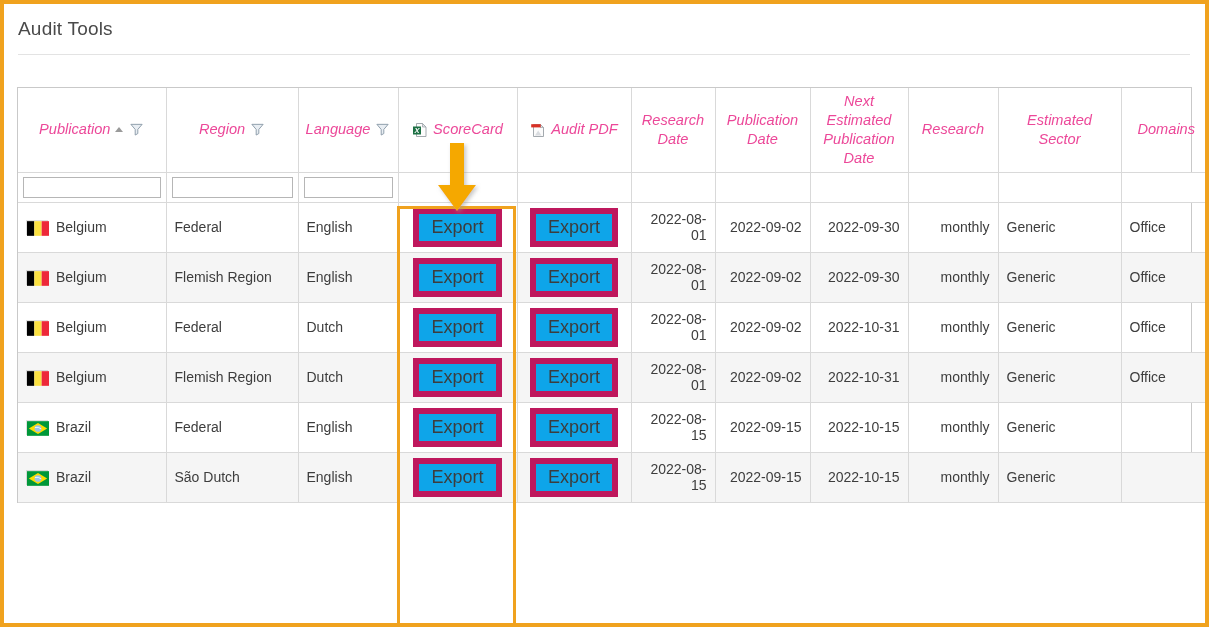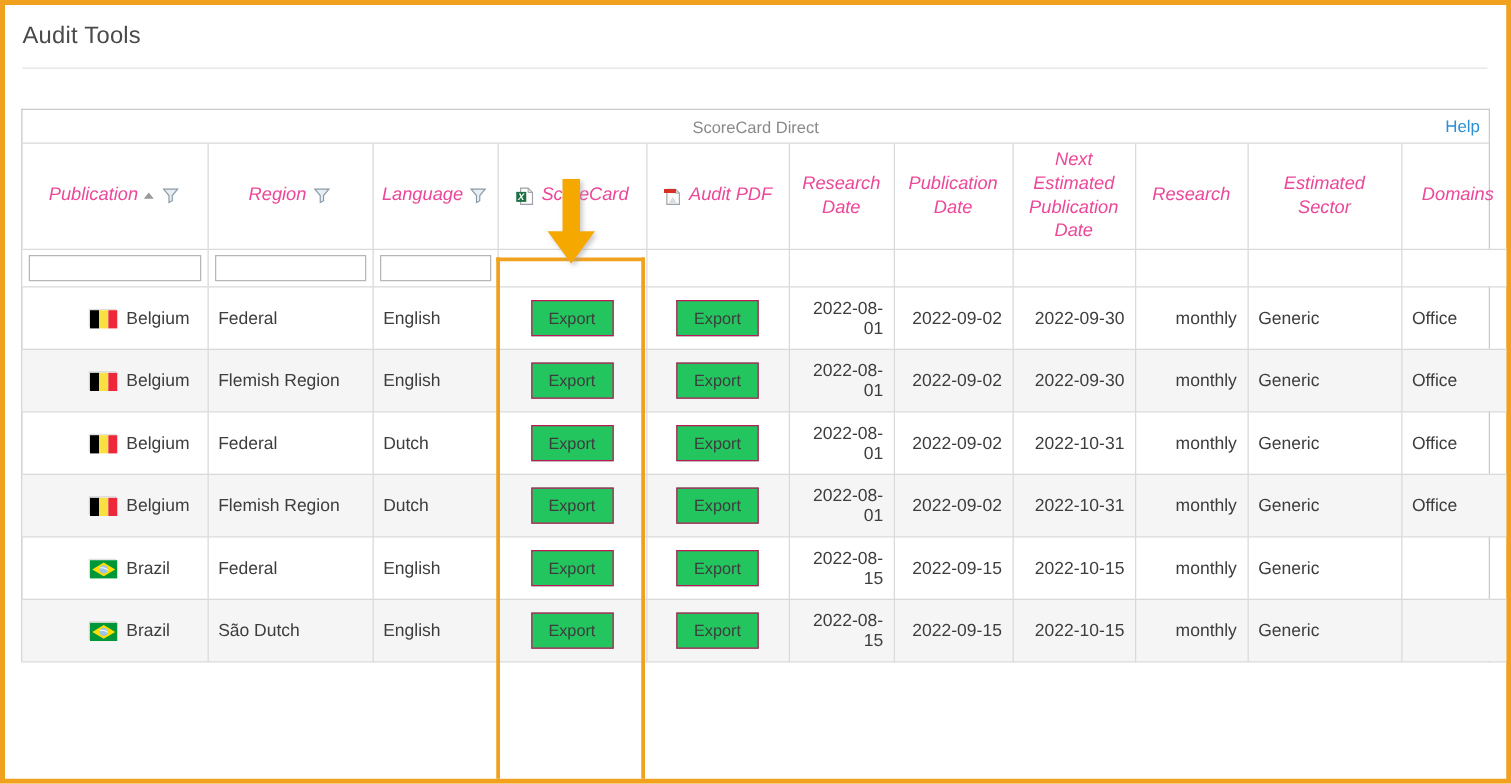--- a/index.html
+++ b/index.html
@@ -153,36 +153,35 @@
   tbody tr.alt td { background: #f5f5f5; }
   td.cell { vertical-align: middle; }
   td.c-left { text-align: left; }
   td.c-right { text-align: right; }
   td.c-center { text-align: center; }
 
   .jur-cell {
     display: flex;
     align-items: center;
     gap: 8px;
-    margin-left: 45px;
   }
   .flag {
     width: 22px; height: 15px;
     flex: 0 0 22px;
     display: inline-block;
     border: 1px solid rgba(0,0,0,.12);
   }
 
   .export-btn {
     display: inline-block;
     min-width: 66px;
     padding: 6px 12px;
-    border: 1px solid #be185d;
-    background: #22c55e;
-    font-size: 13px;
+    border: 6px solid #be185d;
+    background: #0ea5e9;
+    font-size: 18px;
     font-family: "Liberation Sans", sans-serif;
     color: #3d3d3d;
     cursor: pointer;
     line-height: 15px;
   }
 
   
   .anno-col-box {
     position: absolute;
     left: 393px;
@@ -212,24 +211,20 @@
   <div class="page-header">
     <h1 class="page-title">Audit Tools</h1>
     <hr class="title-rule">
   </div>
 
   <div class="notes">
   </div>
 
   <div class="grid-wrap">
 
-    <div class="grid-toolbar">
-      <span class="grid-toolbar-title">ScoreCard Direct</span>
-      <a class="help-link" href="#">Help</a>
-    </div>
 
     <table class="grid">
       <colgroup>
         <col style="width:148px">
         <col style="width:132px">
         <col style="width:100px">
         <col style="width:119px">
         <col style="width:114px">
         <col style="width:84px">
         <col style="width:95px">

